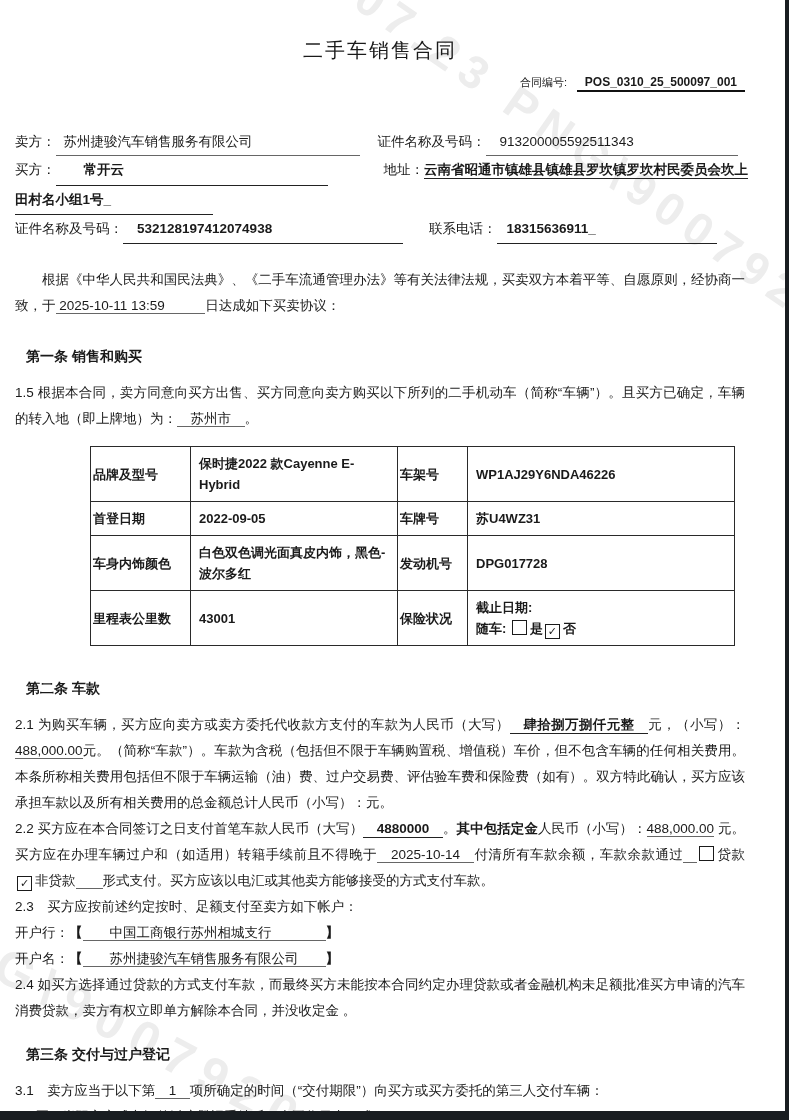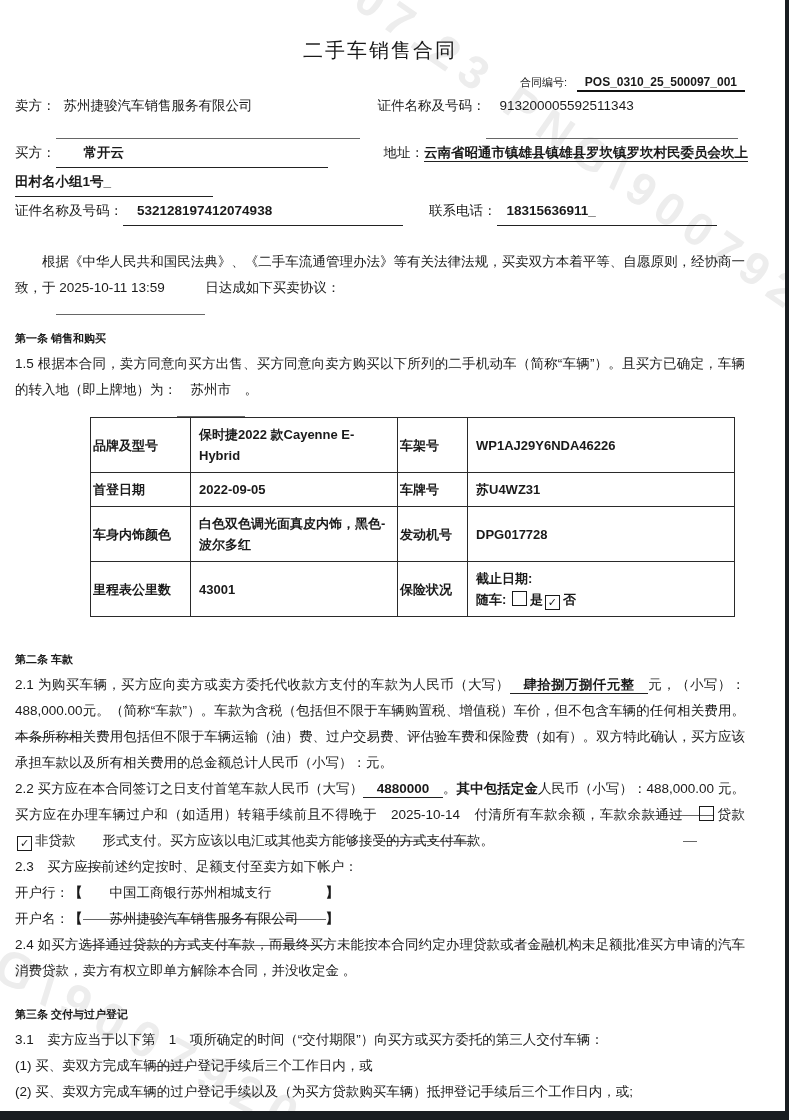--- a/index.html
+++ b/index.html
@@ -25,36 +25,36 @@
   .title{margin:38px 0 0 0;text-align:center;font-size:20px;font-weight:normal;letter-spacing:2px;line-height:24px;}
   
   .cno-row{text-align:right;margin-top:10px;line-height:20px;}
   .cno-label{font-size:11px;color:#222;margin-right:6px;}
   .cno-v{font-weight:bold;font-size:12px;border-bottom:2px solid #111;padding:0 8px 1px 8px;}
   
   .party-line{line-height:27px;white-space:nowrap;}
   
   .seg-n{}
   .seg-b{font-weight:bold;}
-  .seg-u{border-bottom:1px solid #666;padding-bottom:19px;}
+  .seg-u{border-bottom:1px solid #666;padding-bottom:0;margin-top:36px;}
   .seg-bu{font-weight:bold;border-bottom:1.5px solid #222;padding-bottom:1px;}
   
   .f-seller{display:inline-block;width:296px;padding-left:8px;}
   .f-sellerid{display:inline-block;width:238px;padding-left:14px;}
   .gap1{margin-left:18px;}
-  .f-buyer{display:inline-block;width:244px;padding-left:28px;}
+  .f-buyer{display:inline-block;width:244px;padding-left:28px;font-family:Liberation Mono, monospace;}
   .gap-addr{margin-left:56px;text-align:right;}
   .f-addr2{display:inline-block;width:198px;}
   .f-buyerid{display:inline-block;width:266px;padding-left:14px;}
   .gap2{margin-left:26px;}
   .f-phone{display:inline-block;width:210px;padding-left:10px;}
   
   .para{margin:0;text-align:justify;}
   .preamble{margin-top:23px;text-indent:2em;}
-  .sec-head{margin:0;font-size:11px;font-weight:bold;line-height:26px;}
+  .sec-head{margin:11px;font-size:14px;font-weight:bold;line-height:26px;}
   .mt-sec{margin-top:24px;}
   .mt-sec2{margin-top:29px;}
   .mt-sec3{margin-top:17px;}
   
   table.veh{border-collapse:collapse;margin:14px 0 2px 75px;table-layout:fixed;width:601px;}
   table.veh td{border:1.5px solid #2a2a2a;font-weight:bold;font-size:13px;line-height:21px;padding:6px 8px;vertical-align:middle;}
   table.veh td.th{text-align:left;padding:6px 2px;}
   .c1{width:95px;}.c2{width:190px;}.c3{width:65px;}.c4{width:250px;}
   
   .cbx{display:inline-block;width:13px;height:13px;border:1.5px solid #1a1a1a;font-size:11px;line-height:12px;text-align:center;vertical-align:-2px;margin:0 3px 0 2px;font-weight:bold;box-sizing:content-box;}

